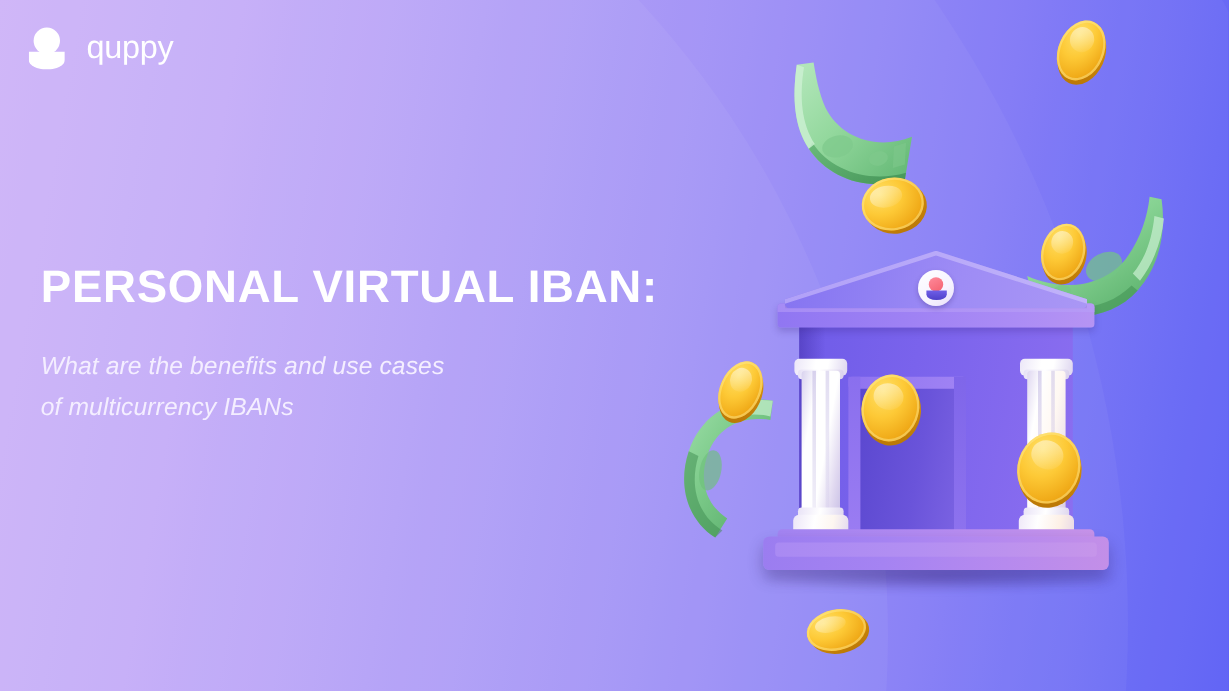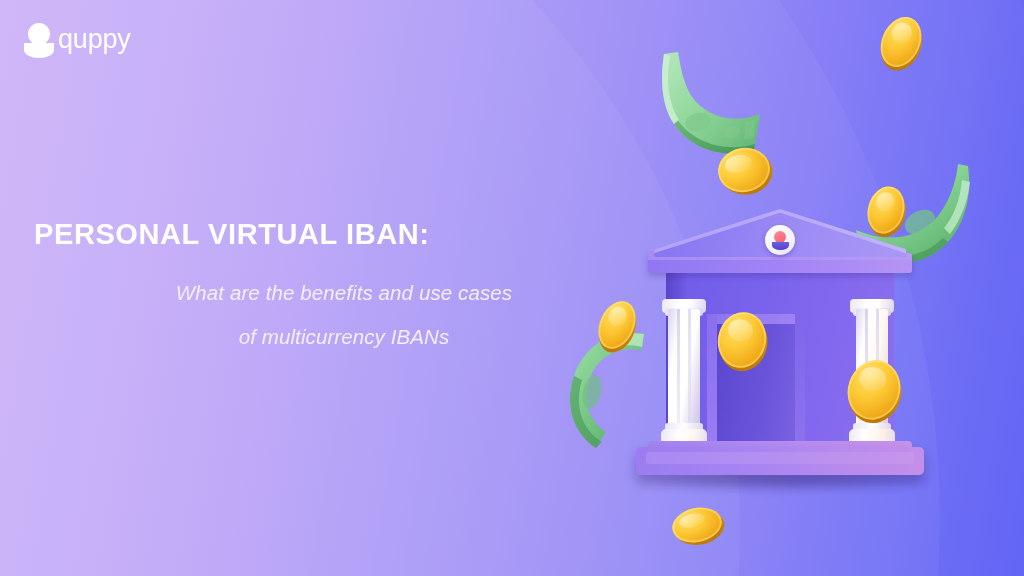--- a/index.html
+++ b/index.html
@@ -35,21 +35,21 @@
   }
   .arc-a { left:-820px; top:-250px;  width:1560px; height:1560px; background:rgba(255,255,255,0.050); }
   .arc-b { left:-900px; top:-400px;  width:1840px; height:1840px; background:rgba(255,255,255,0.042); }
   .arc-c { left:-1000px;top:-560px;  width:2150px; height:2150px; background:rgba(255,255,255,0.036); }
   .arc-d { left:-1120px;top:-760px;  width:2520px; height:2520px; background:rgba(255,255,255,0.030); }
   .arc-e { left:-1260px;top:-980px;  width:2950px; height:2950px; background:rgba(255,255,255,0.026); }
 
   
   .logo {
     position:absolute; left:24px; top:22px;
-    display:flex; align-items:center; gap:4px;
+    display:flex; align-items:center; gap:18px;
     z-index:40;
   }
   .logo-mark {
     position:relative; width:30px; height:34px; flex:none;
   }
   .logo-mark .head {
     position:absolute; left:4px; top:1px;
     width:22px; height:22px; border-radius:50%;
     background:#ffffff;
   }
@@ -74,37 +74,36 @@
     font-size:27px;
     font-weight:400;
     letter-spacing:-0.2px;
     line-height:1;
   }
 
   
   .copy { position:absolute; left:34px; top:214px; z-index:40; width:620px; }
   .headline {
     color:#ffffff;
-    font-size:29px;
+    font-size:38px;
     font-weight:bold;
     letter-spacing:0.6px;
     line-height:1.42;
     text-transform:uppercase;
     white-space:nowrap;
   }
   .subhead {
     margin-top:22px;
     color:#f4eeff;
     font-size:20.5px;
     font-style:italic;
     font-weight:400;
     line-height:1.55;
     letter-spacing:0.1px;
     white-space:nowrap;
-    text-align:center;
   }
 
   
   .stage { position:absolute; left:520px; top:0; width:504px; height:576px; z-index:20; }
 
   
   .bank { position:absolute; left:120px; top:215px; width:280px; height:260px; }
 
   
   .bank-base {
@@ -303,21 +302,21 @@
     <span class="logo-mark">
       <span class="head"></span>
       <span class="bowl"></span>
     </span>
     <span class="logo-word">quppy</span>
   </div>
 
   <div class="copy">
     <div class="headline">PERSONAL VIRTUAL IBAN:</div>
     <div class="subhead">What are the benefits and use cases</div>
-    <div class="subhead" style="margin-top:12px;">of multicurrency IBANs</div>
+    <div class="subhead" style="margin-top:2px;">of multicurrency IBANs</div>
   </div>
 
   <div class="stage">
 
     <div class="bank-shadow"></div>
 
     <div class="note" style="left:130px; top:48px; width:120px; height:130px;">
       <svg width="120" height="130" viewBox="0 0 120 130">
         <defs>
           <linearGradient id="ngA" x1="0" y1="0" x2="1" y2="1">

